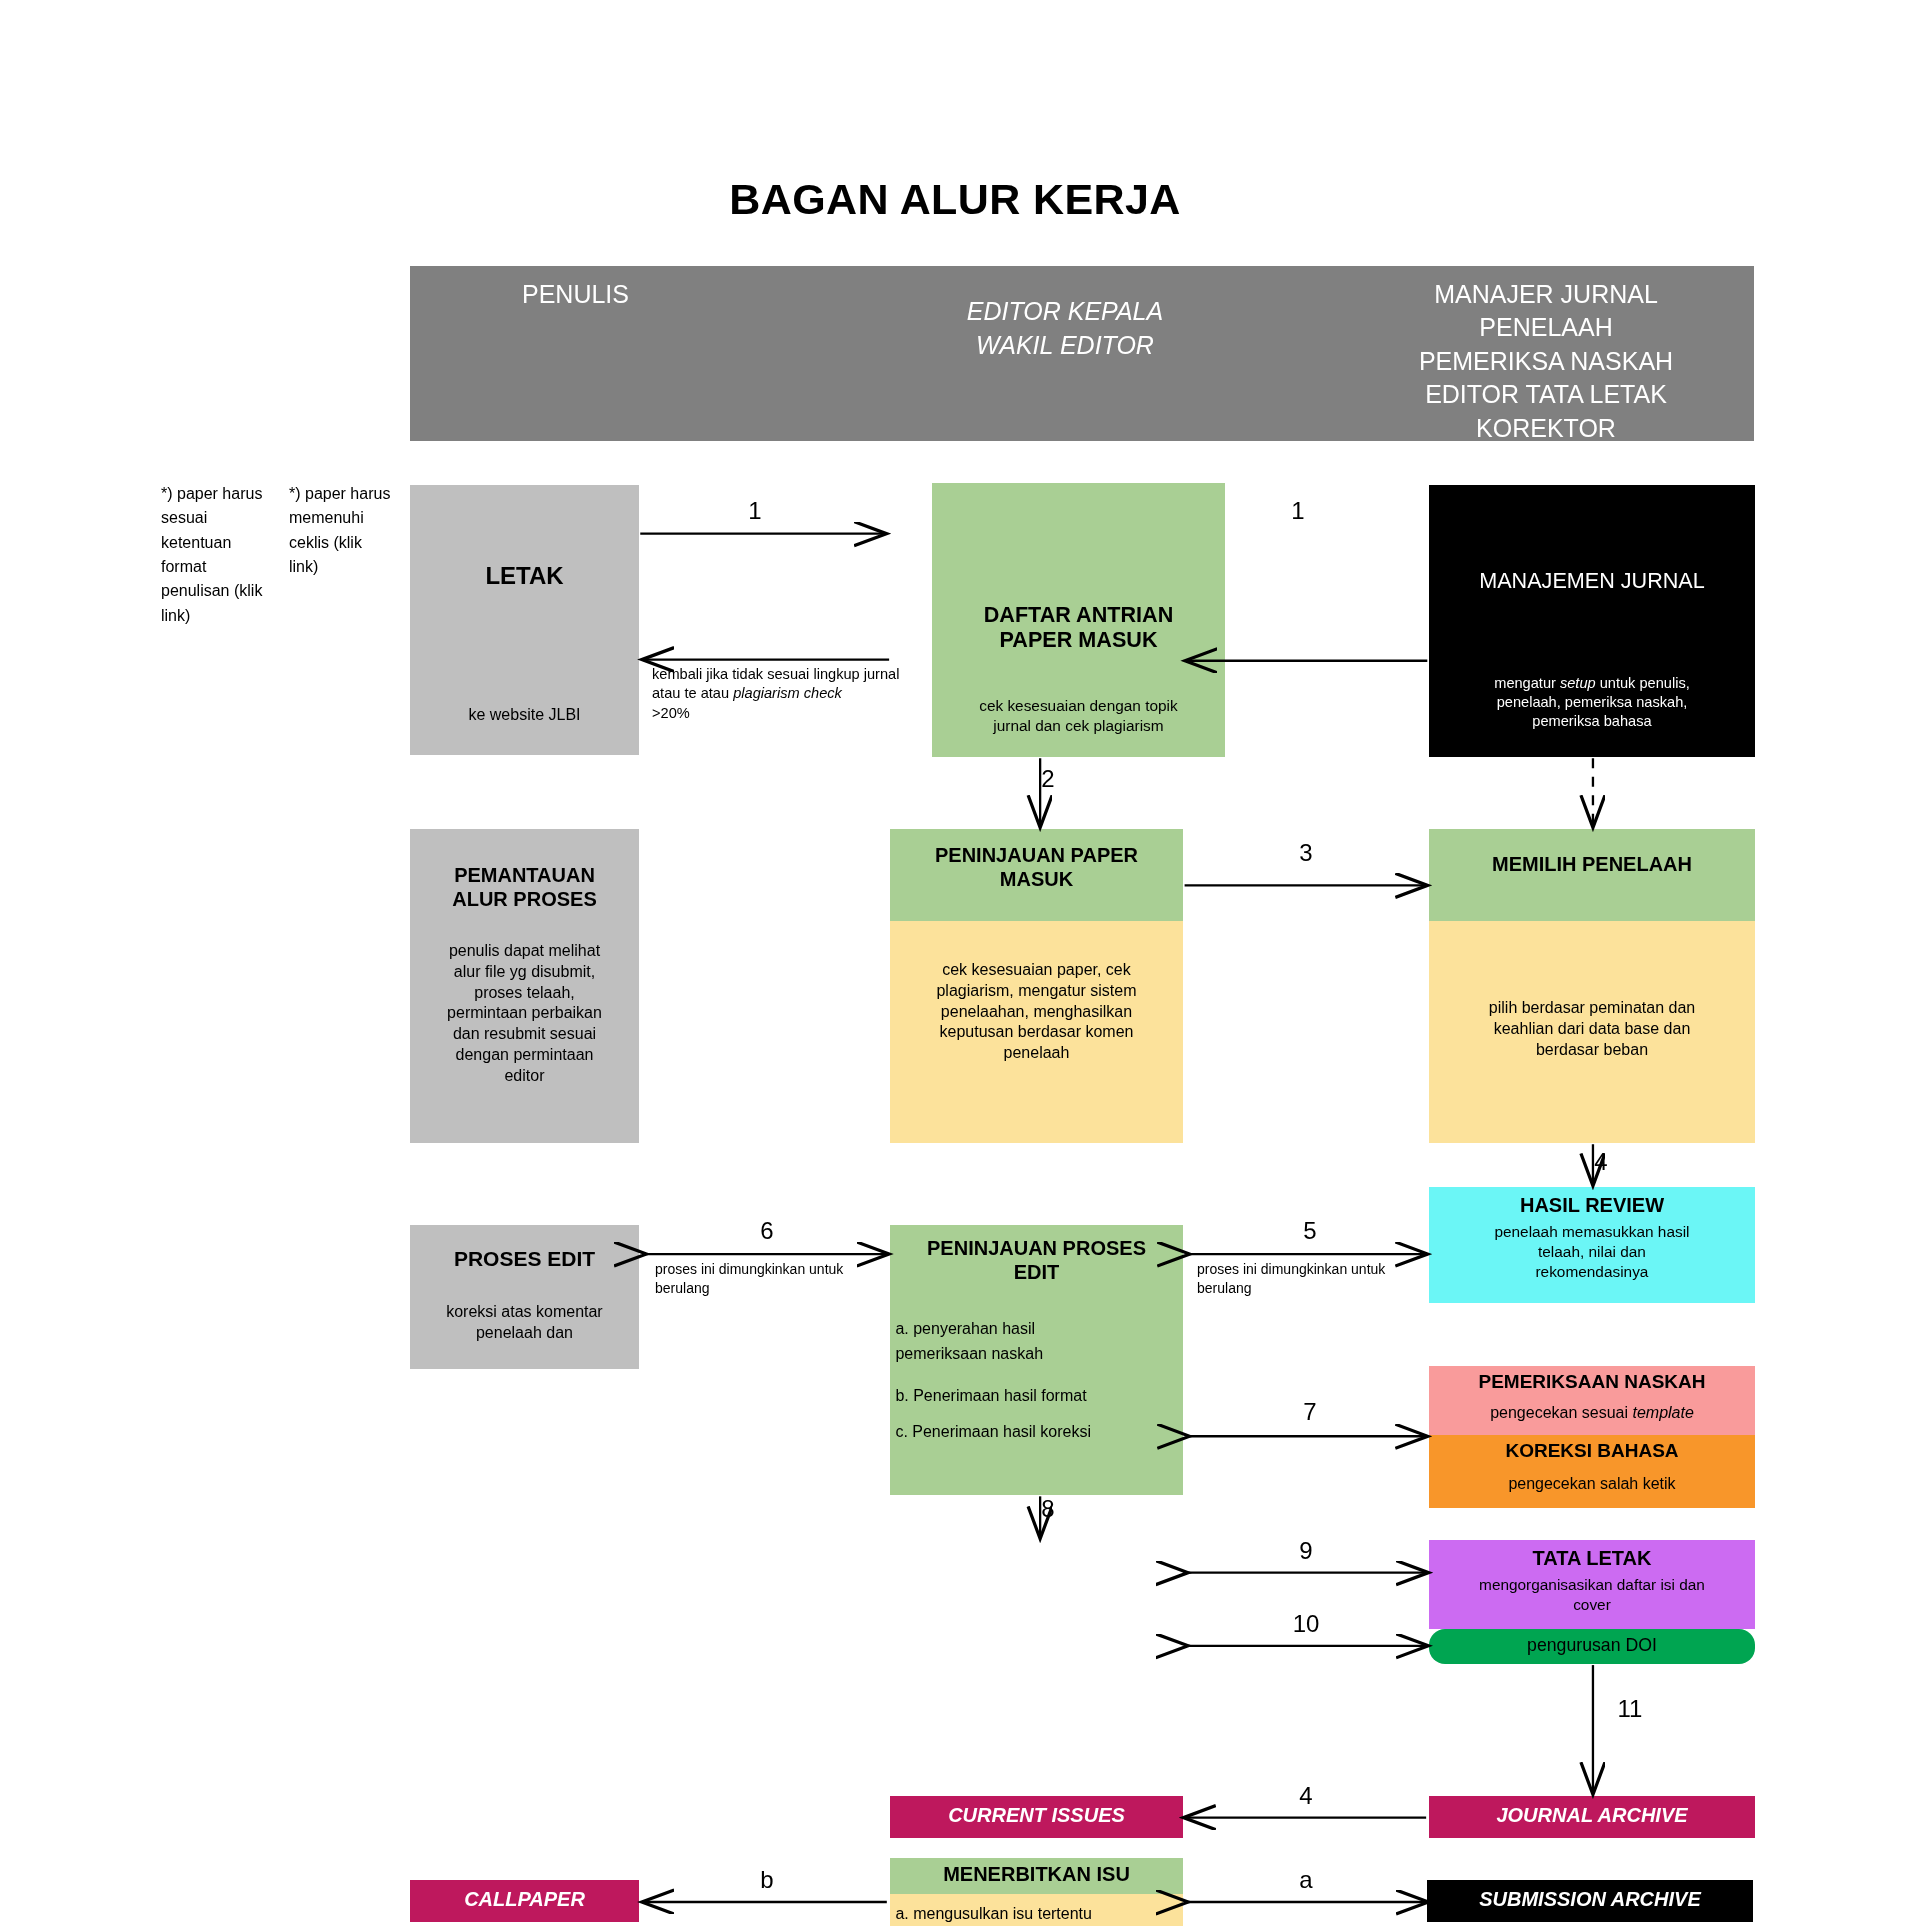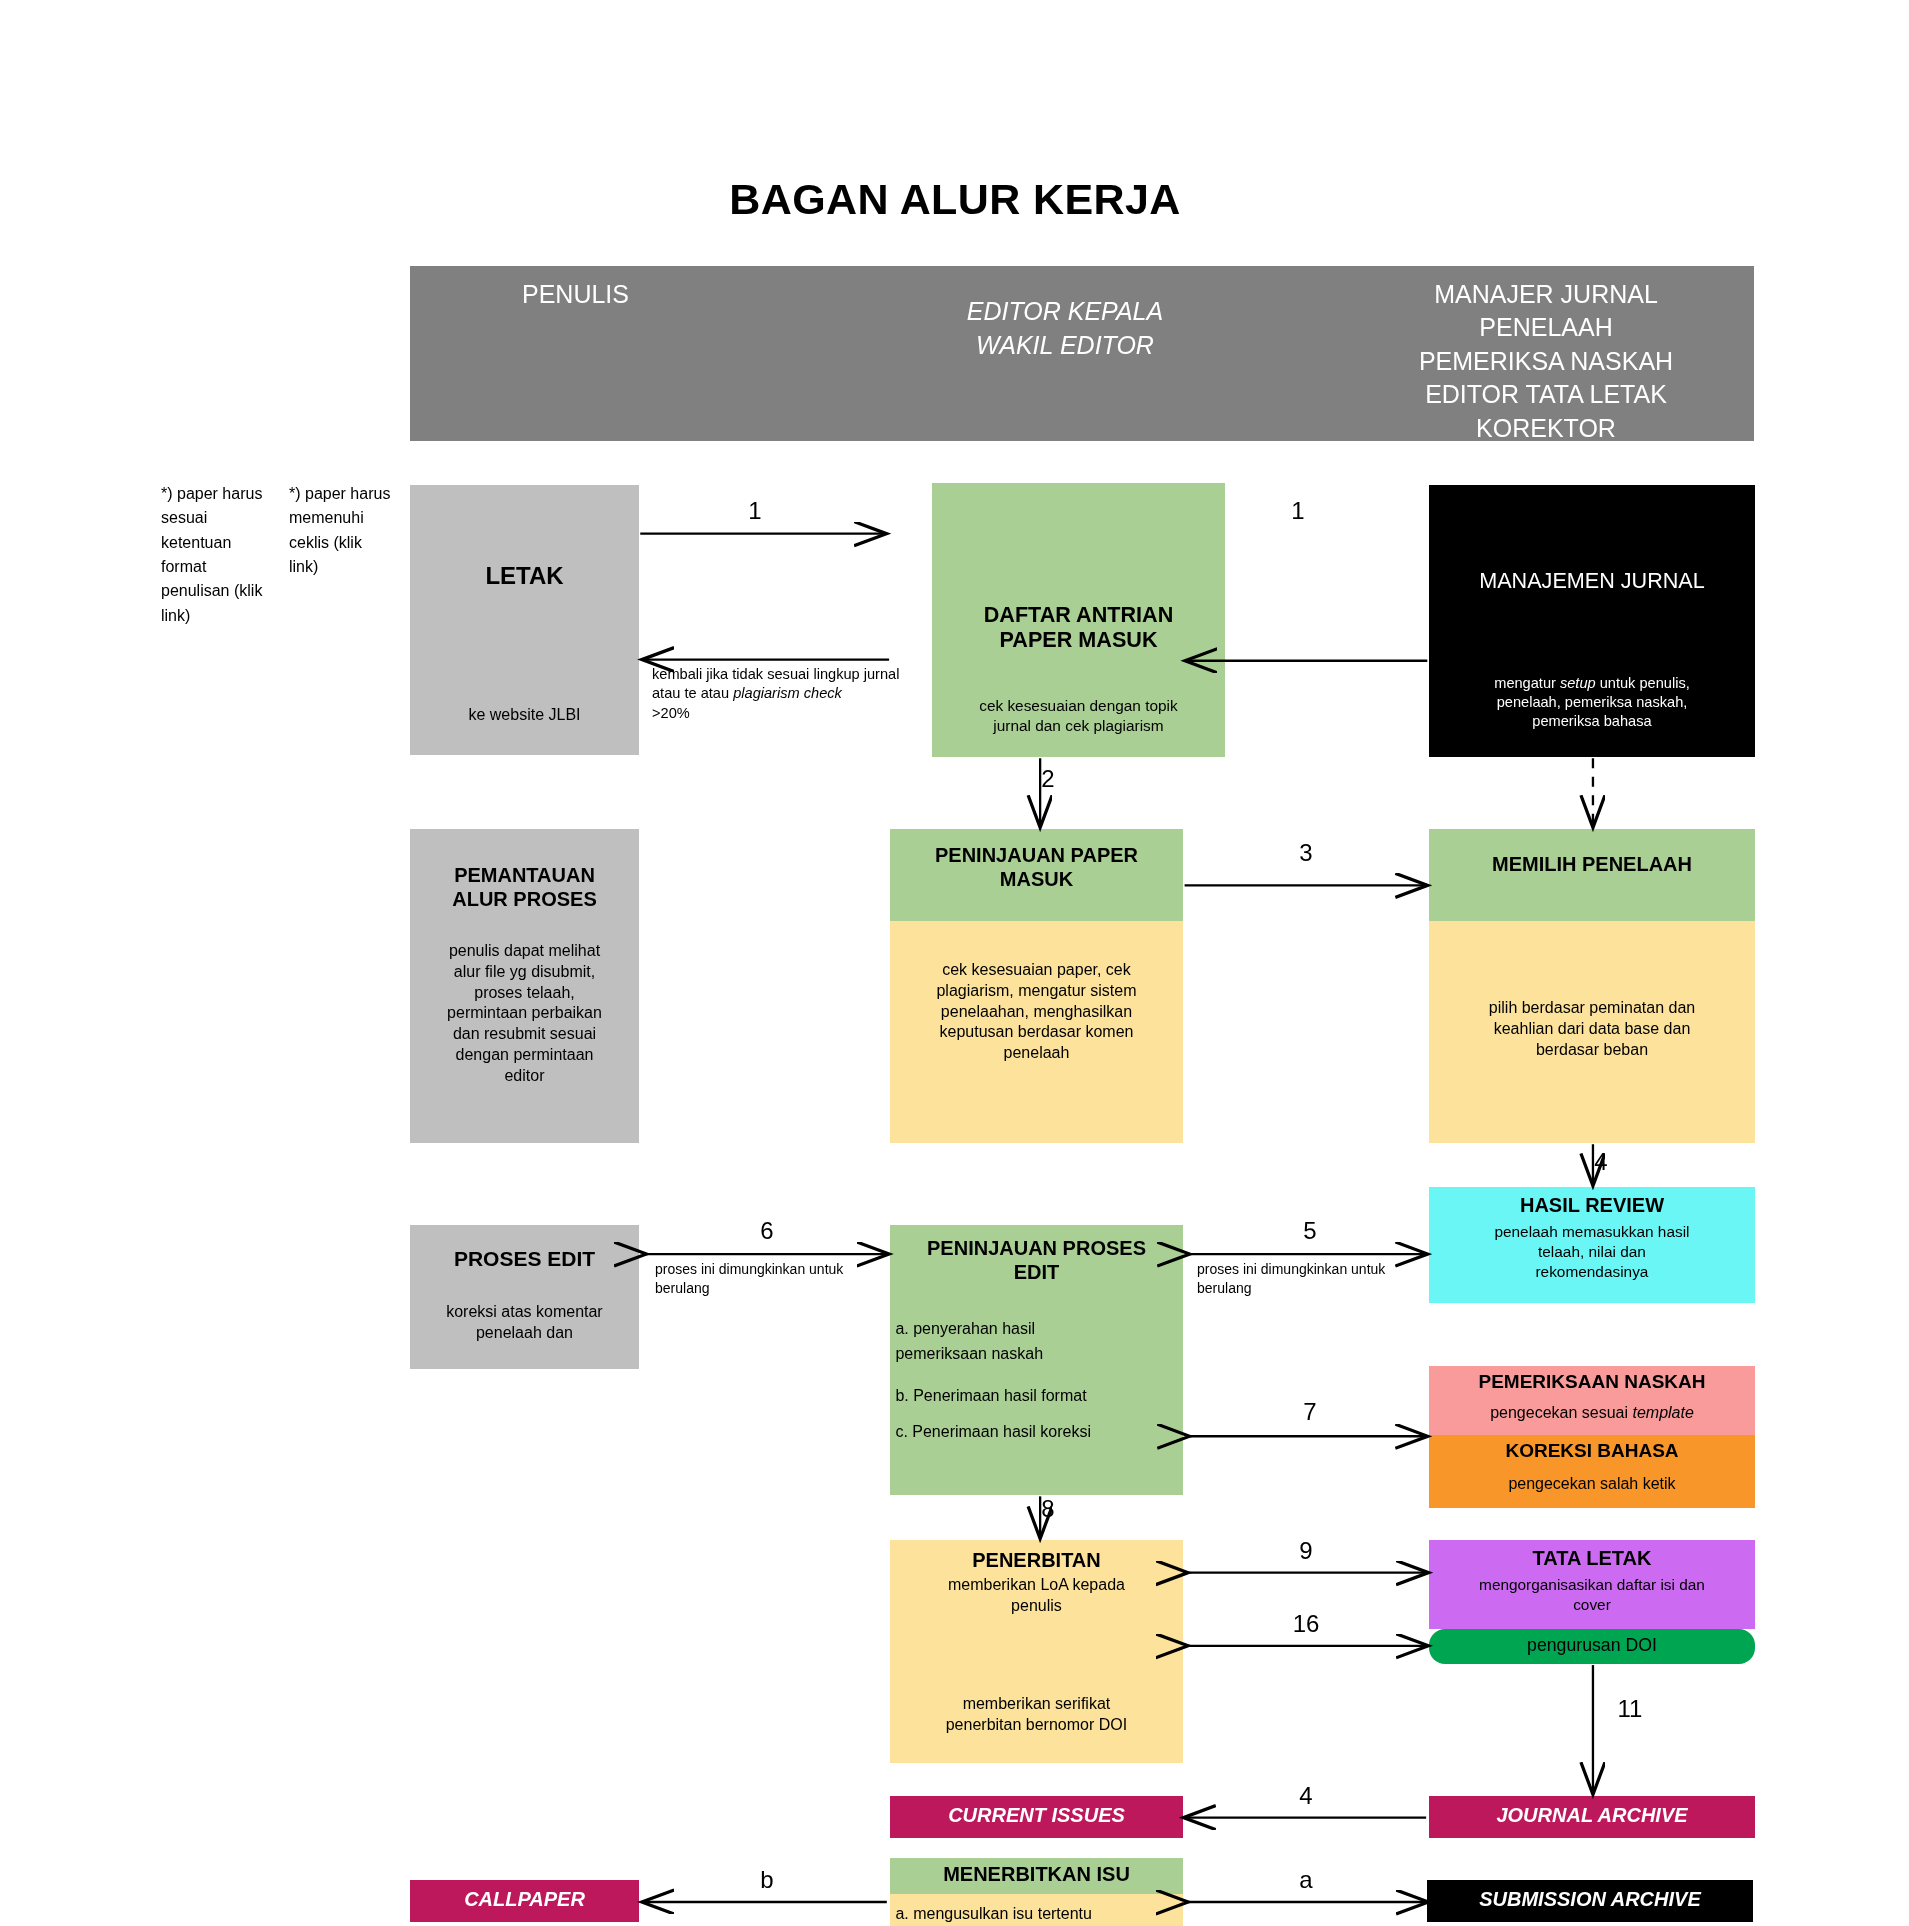--- a/index.html
+++ b/index.html
@@ -112,25 +112,20 @@
   <div class="box c-pink" style="left:1429px;top:1366px;width:326px;height:69px;">
     <div class="ttl" style="position:absolute;left:0;top:5.4px;width:100%;font-size:19px;">PEMERIKSAAN NASKAH</div>
     <div class="sub" style="position:absolute;left:0;top:37px;width:100%;font-size:16px;">pengecekan sesuai <em>template</em></div>
   </div>
 
   <div class="box c-orange" style="left:1429px;top:1435px;width:326px;height:73px;">
     <div class="ttl" style="position:absolute;left:0;top:4.6px;width:100%;font-size:19px;">KOREKSI BAHASA</div>
     <div class="sub" style="position:absolute;left:0;top:39px;width:100%;font-size:16px;">pengecekan salah ketik</div>
   </div>
 
-  <div class="box c-yellow" style="left:890px;top:1540px;width:293px;height:223px;">
-    <div class="ttl" style="position:absolute;left:0;top:8.5px;width:100%;font-size:20px;">PENERBITAN</div>
-    <div class="sub" style="position:absolute;left:1.5px;top:35px;width:calc(100% - 3.1px);font-size:16px;">memberikan LoA kepada<br>penulis</div>
-    <div class="sub" style="position:absolute;left:1.5px;top:154px;width:calc(100% - 3.1px);font-size:16px;">memberikan serifikat<br>penerbitan bernomor DOI</div>
-  </div>
 
   <div class="box c-purple" style="left:1429px;top:1540px;width:326px;height:89px;">
     <div class="ttl" style="position:absolute;left:0;top:7px;width:100%;font-size:20px;">TATA LETAK</div>
     <div class="sub" style="position:absolute;left:0;top:35px;width:100%;font-size:15.4px;">mengorganisasikan daftar isi dan<br>cover</div>
   </div>
 
   <div class="box c-seagreen" style="left:1429px;top:1629px;width:326px;height:35px;">
     <div class="sub" style="position:absolute;left:0;top:4.6px;width:100%;font-size:17.7px;">pengurusan DOI</div>
   </div>
 
@@ -208,21 +203,21 @@
   <div class="num" style="left:724px;top:497px;width:62px;">1</div>
   <div class="num" style="left:1267px;top:497px;width:62px;">1</div>
   <div class="num" style="left:1017px;top:765px;width:62px;">2</div>
   <div class="num" style="left:1275px;top:839px;width:62px;">3</div>
   <div class="num" style="left:1570px;top:1148px;width:62px;">4</div>
   <div class="num" style="left:1279px;top:1217px;width:62px;">5</div>
   <div class="num" style="left:736px;top:1217px;width:62px;">6</div>
   <div class="num" style="left:1279px;top:1398px;width:62px;">7</div>
   <div class="num" style="left:1017px;top:1495px;width:62px;">8</div>
   <div class="num" style="left:1275px;top:1537px;width:62px;">9</div>
-  <div class="num" style="left:1275px;top:1610px;width:62px;">16</div>
+  <div class="num" style="left:1275px;top:1610px;width:62px;">10</div>
   <div class="num" style="left:1599px;top:1695px;width:62px;">11</div>
   <div class="num" style="left:1275px;top:1782px;width:62px;">4</div>
   <div class="num" style="left:1275px;top:1866px;width:62px;">a</div>
   <div class="num" style="left:736px;top:1866px;width:62px;">b</div>
 
   <div class="alabel" style="left:652px;top:665px;width:285px;">kembali jika tidak sesuai lingkup jurnal<br>atau te atau <em>plagiarism check</em><br>&gt;20%</div>
   <div class="alabel-s" style="left:655px;top:1260px;width:235px;">proses ini dimungkinkan untuk<br>berulang</div>
   <div class="alabel-s" style="left:1197px;top:1260px;width:231px;">proses ini dimungkinkan untuk<br>berulang</div>
 
   <div class="abs" style="left:890px;top:2038px;width:693px;">

